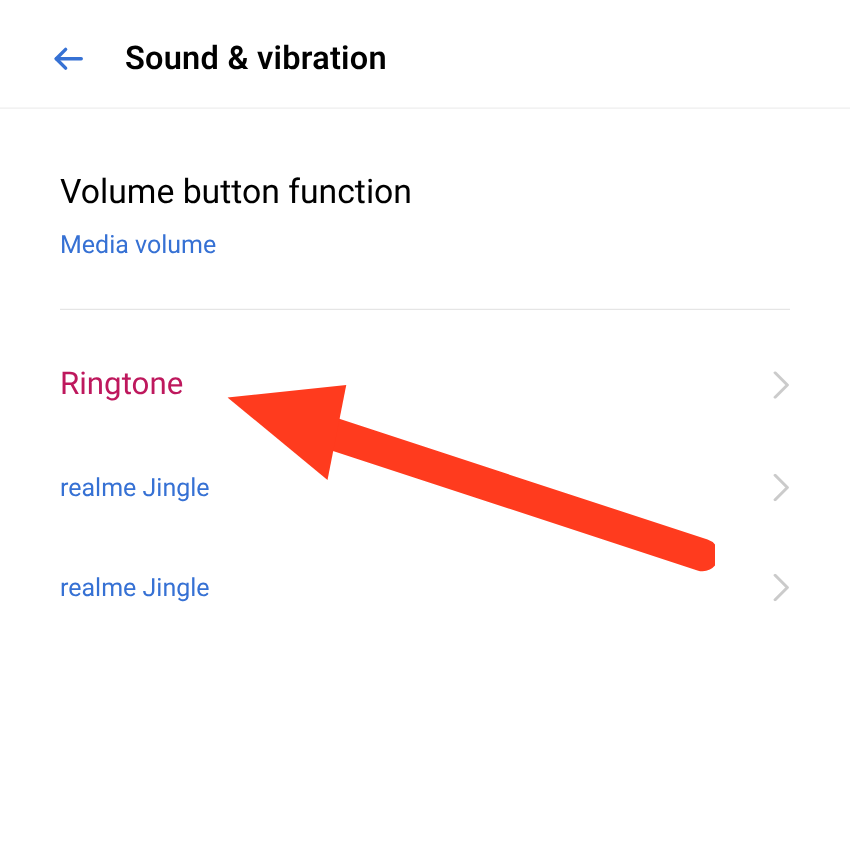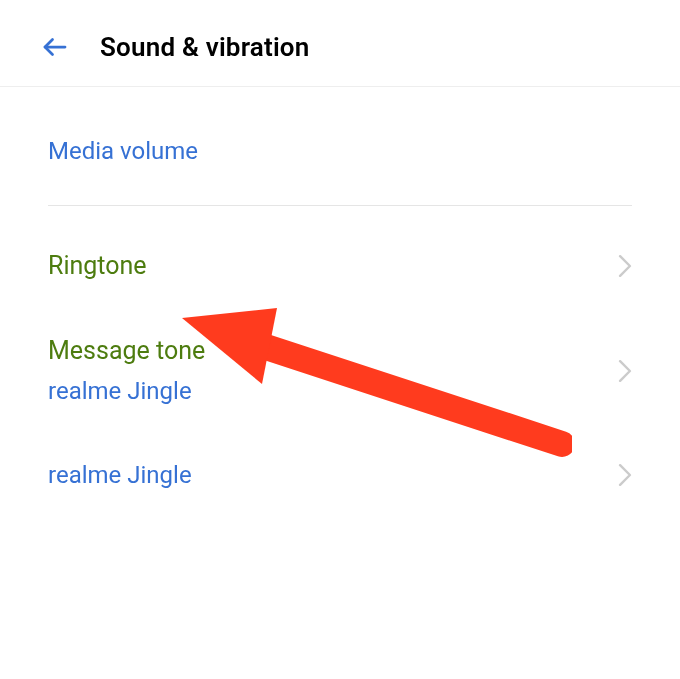--- a/index.html
+++ b/index.html
@@ -56,30 +56,30 @@
       padding-top: 45px;
     }
     .setting-text {
       display: flex;
       flex-direction: column;
       gap: 12px;
     }
     .setting-label {
       font-size: 25px;
       font-weight: 400;
-      color: #4d7c0f;
+      color: #be185d;
     }
     .volume-label {
       font-size: 27px;
       font-weight: 400;
       color: #000000;
       margin-bottom: 14px;
     }
     .setting-value {
-      font-size: 24px;
+      font-size: 20px;
       font-weight: 400;
       color: #3671d4;
     }
     .chevron {
       display: flex;
       align-items: center;
       opacity: 0.5;
     }
     .arrow-svg {
       position: absolute;
@@ -96,40 +96,40 @@
   <div class="back-icon">
     <svg width="30" height="30" viewBox="0 0 24 24" fill="none" stroke="#3671d4" stroke-width="2.2" stroke-linecap="round" stroke-linejoin="round">
       <line x1="20" y1="12" x2="4" y2="12"></line>
       <polyline points="10 18 4 12 10 6"></polyline>
     </svg>
   </div>
   <div class="page-title">Sound &amp; vibration</div>
 </div>
 
 <div class="section volume-section">
+  <div class="volume-label">Volume button function</div>
   <div class="setting-value">Media volume</div>
 </div>
 
 <hr class="divider">
 
 <div class="section">
   <div class="setting-item first">
     <div class="setting-text">
       <div class="setting-label">Ringtone</div>
     </div>
     <div class="chevron">
       <svg width="14" height="22" viewBox="0 0 10 18" fill="none" stroke="#999999" stroke-width="2" stroke-linecap="round" stroke-linejoin="round">
         <polyline points="1 1 9 9 1 17"></polyline>
       </svg>
     </div>
   </div>
 
   <div class="setting-item">
     <div class="setting-text">
-      <div class="setting-label">Message tone</div>
       <div class="setting-value">realme Jingle</div>
     </div>
     <div class="chevron">
       <svg width="14" height="22" viewBox="0 0 10 18" fill="none" stroke="#999999" stroke-width="2" stroke-linecap="round" stroke-linejoin="round">
         <polyline points="1 1 9 9 1 17"></polyline>
       </svg>
     </div>
   </div>
 
   <div class="setting-item">

